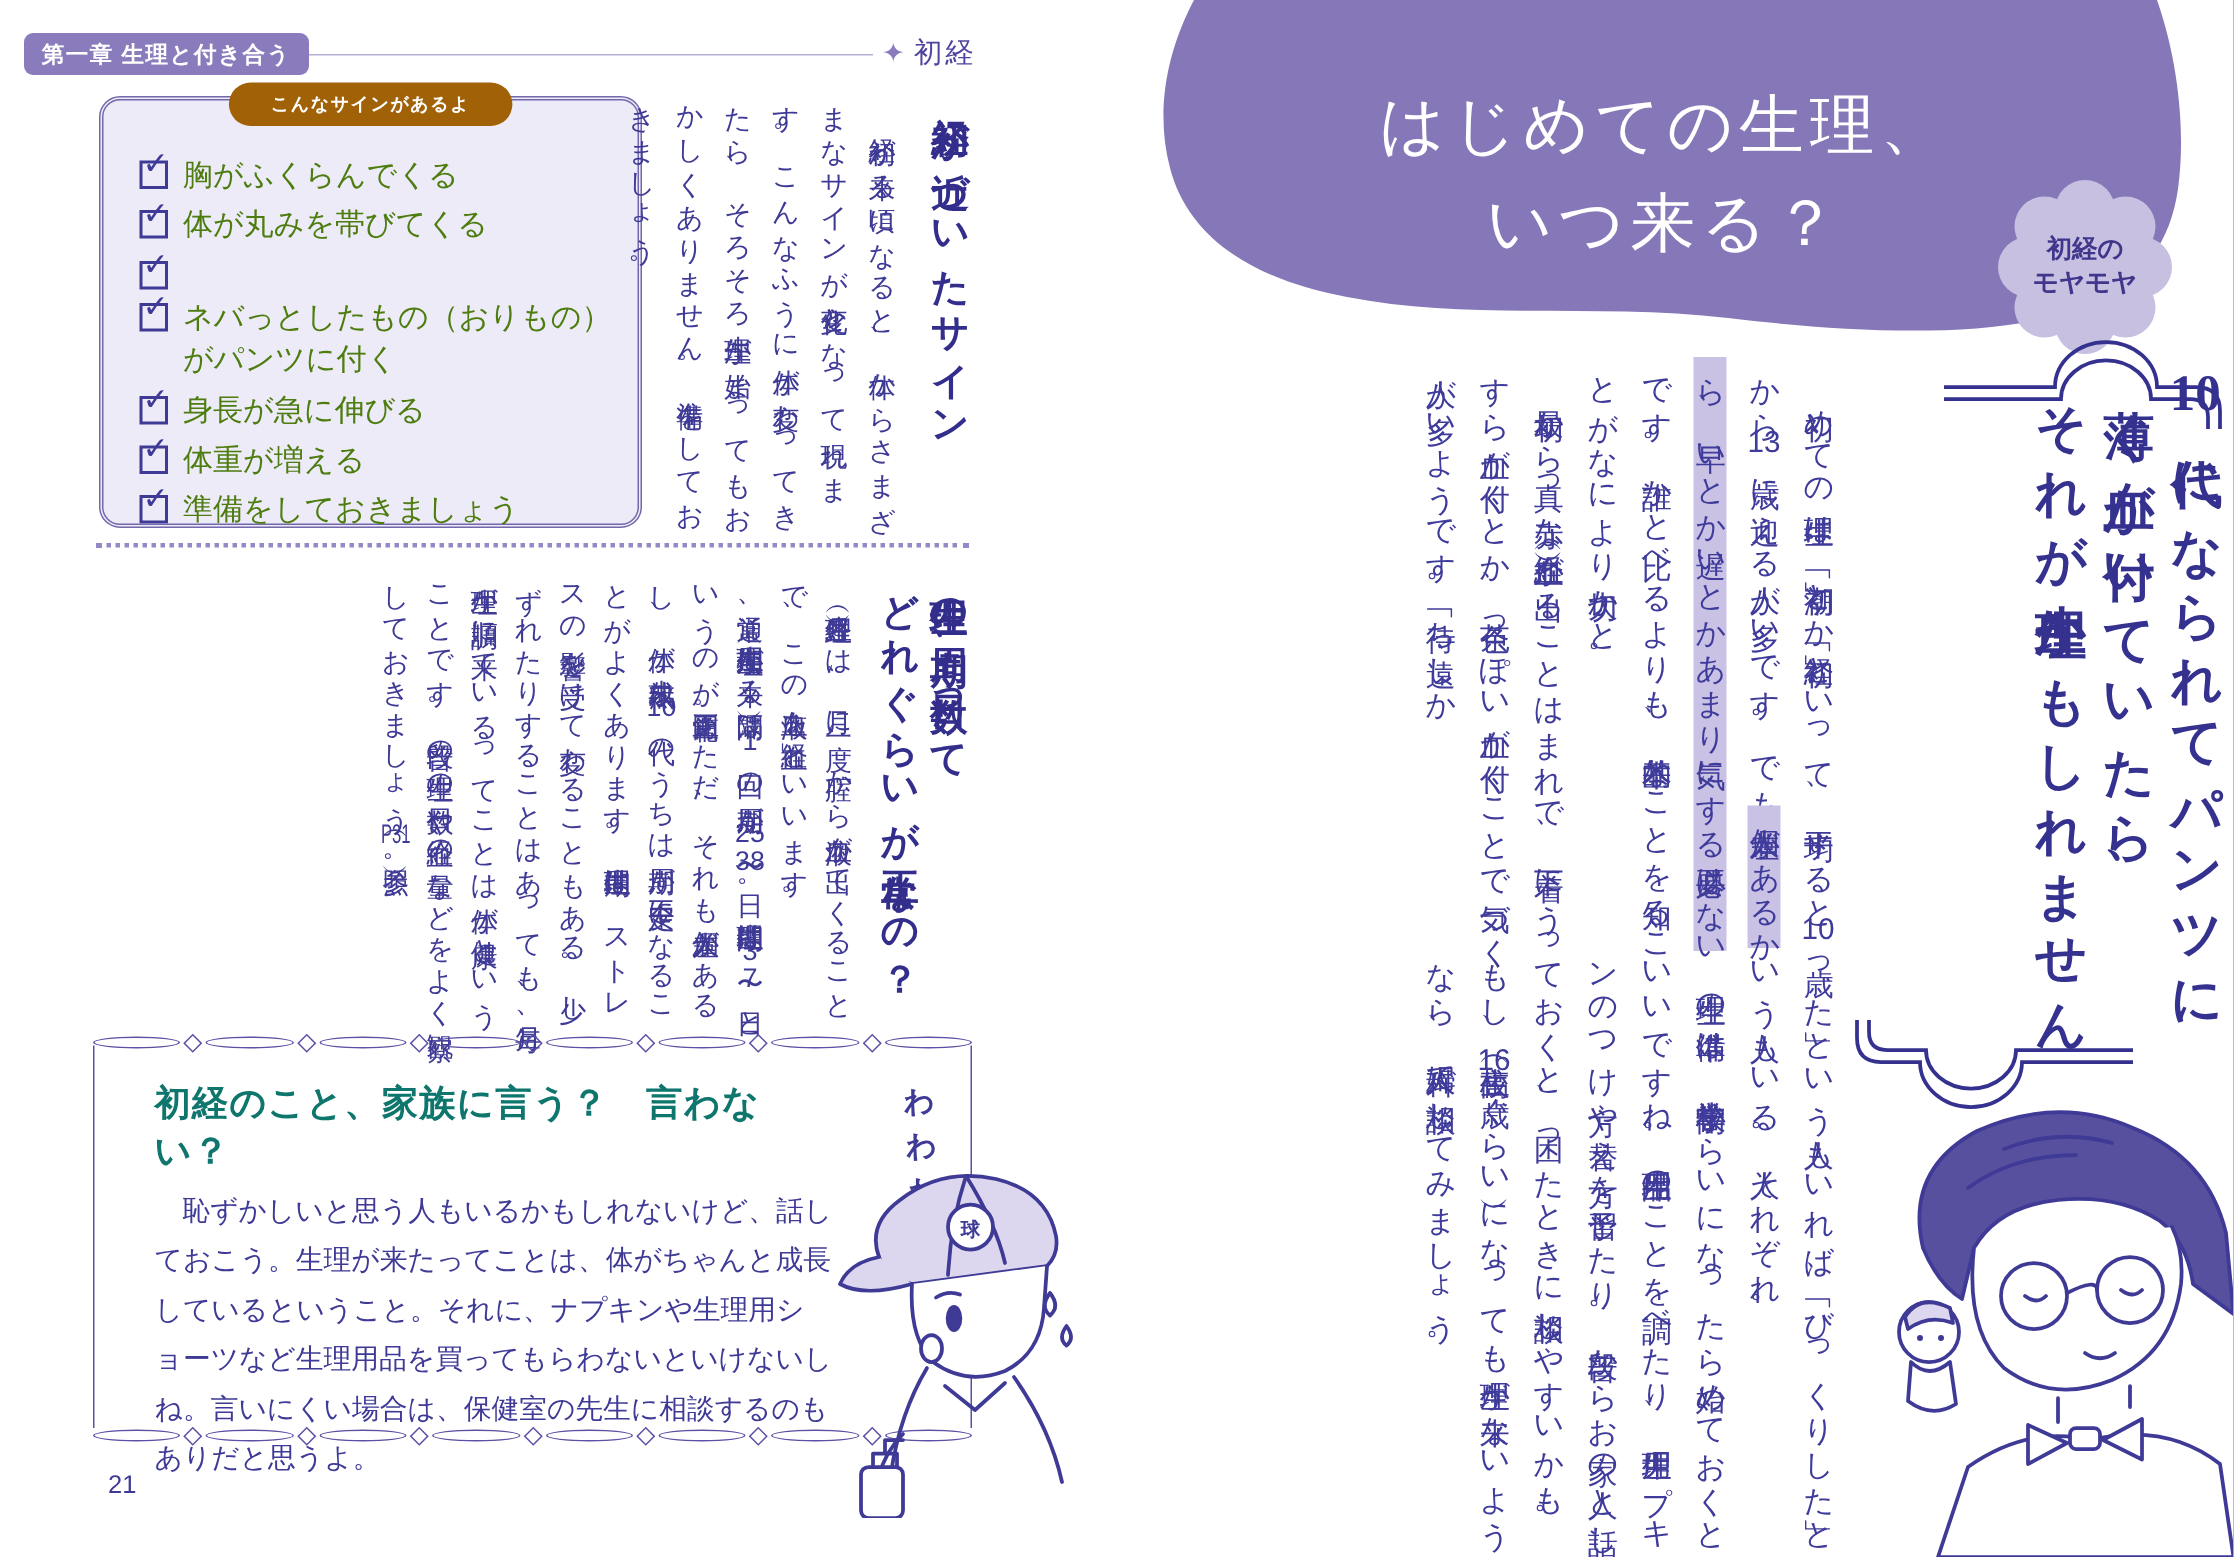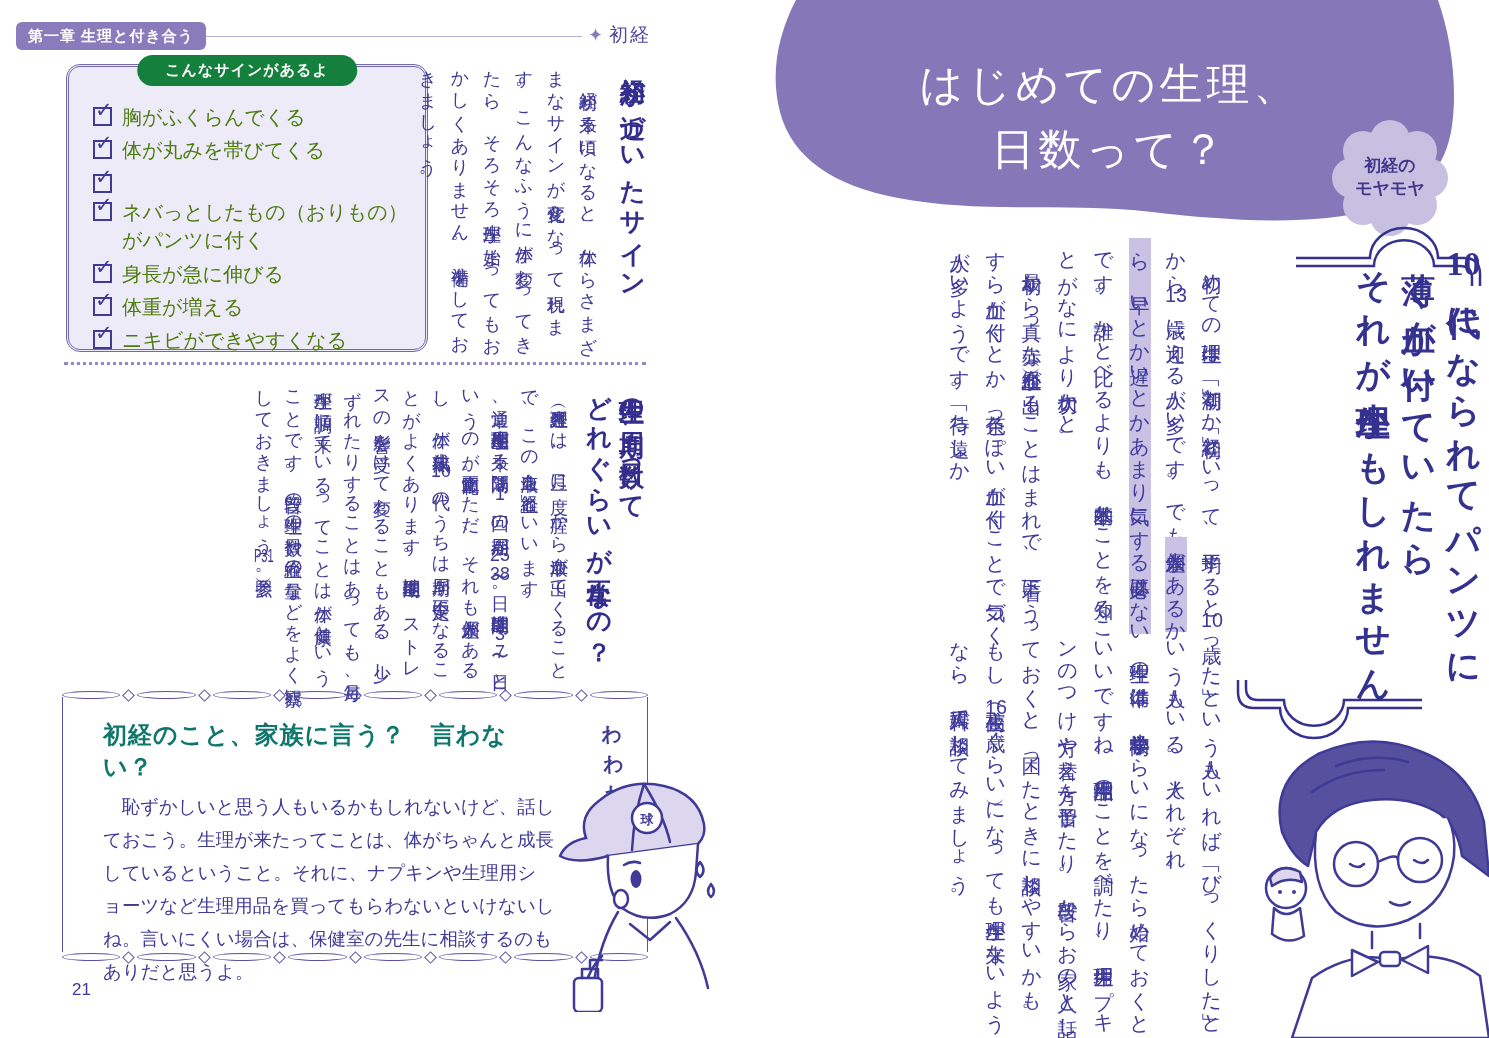--- a/index.html
+++ b/index.html
@@ -24,21 +24,21 @@
   .header-topic .topic-label{ color:#4f45a0; font-weight:normal; font-size:19px; letter-spacing:2px; }
 
   
   .sign-box{
     position:absolute; left:66px; top:64px; width:362px; height:288px;
     background:#edebf7; border:3px double #7468ad; border-radius:14px;
     box-sizing:border-box;
   }
   .sign-banner{
     position:absolute; left:50%; top:-12px; transform:translateX(-50%);
-    background:#15803d; color:#fff; font-weight:bold; font-size:15px;
+    background:#a16207; color:#fff; font-weight:bold; font-size:12px;
     padding:6px 28px; border-radius:18px; white-space:nowrap; letter-spacing:1px;
   }
   .sign-list{ padding:36px 14px 8px 24px; }
   .sign-item{ display:flex; gap:10px; margin-bottom:5px; }
   .sign-txt{ font-size:20px; font-weight:normal; color:#4d7c0f; line-height:1.42; }
   .cb{
     flex:none; width:15px; height:15px; border:2.5px solid #3e3a96;
     margin-top:4px; position:relative; background:#edebf7;
   }
   .cb .mark{
@@ -171,21 +171,21 @@
         <div class="sign-item">
           <span class="cb">
             <span class="mark">✓</span>
           </span>
           <span class="sign-txt">体重が増える</span>
         </div>
         <div class="sign-item">
           <span class="cb">
             <span class="mark">✓</span>
           </span>
-          <span class="sign-txt">ニキビができやすくなる</span>
+          <span class="sign-txt">準備をしておきましょう</span>
         </div>
       </div>
   </div>
 
   <div class="section1 v">
     <h3>初経が近づいたサイン</h3>
     <p>　初経が来る頃になると、体からさまざまなサインが変化となって現れます。こんなふうに体が変わってきたら、そろそろ生理が始まってもおかしくありません。準備をしておきましょう。</p>
   </div>
 
   <div class="dotted-divider"></div>
@@ -262,21 +262,21 @@
   </svg>
 
   <div class="pagenum">21</div>
 
   <svg class="blob-svg" width="719" height="232" viewBox="0 0 719 232">
     <path fill="#8678b8" d="M26,0 C8,34 0,74 10,112 C22,158 64,186 128,198
       C210,214 296,202 382,212 C458,221 544,226 602,210
       C652,196 676,168 682,126 C688,82 680,34 668,0 Z"></path>
   </svg>
   <div class="blob-title">はじめての生理、
-日数って？</div>
+いつ来る？</div>
 
   <div class="badge">
     <svg width="124" height="124" viewBox="0 0 124 124">
       <g fill="#c7c0e0">
         <circle cx="62" cy="62" r="42"></circle>
         <circle cx="62" cy="24" r="20"></circle>
           <circle cx="89" cy="35" r="20"></circle>
         <circle cx="100" cy="62" r="20"></circle>
           <circle cx="89" cy="89" r="20"></circle>
         <circle cx="62" cy="100" r="20"></circle>

